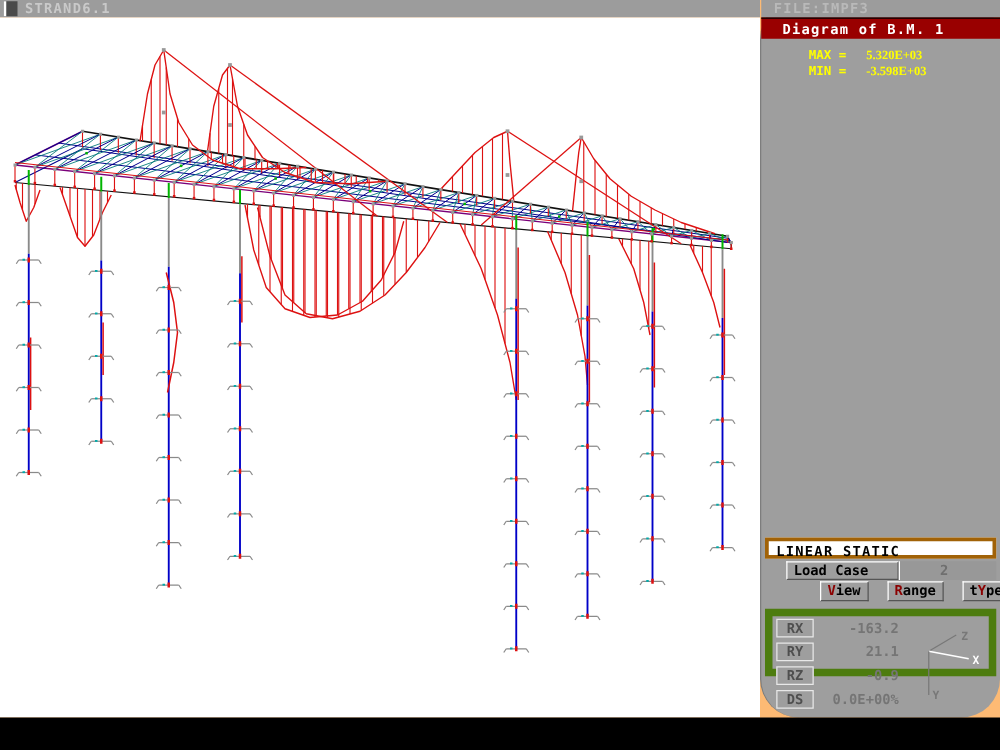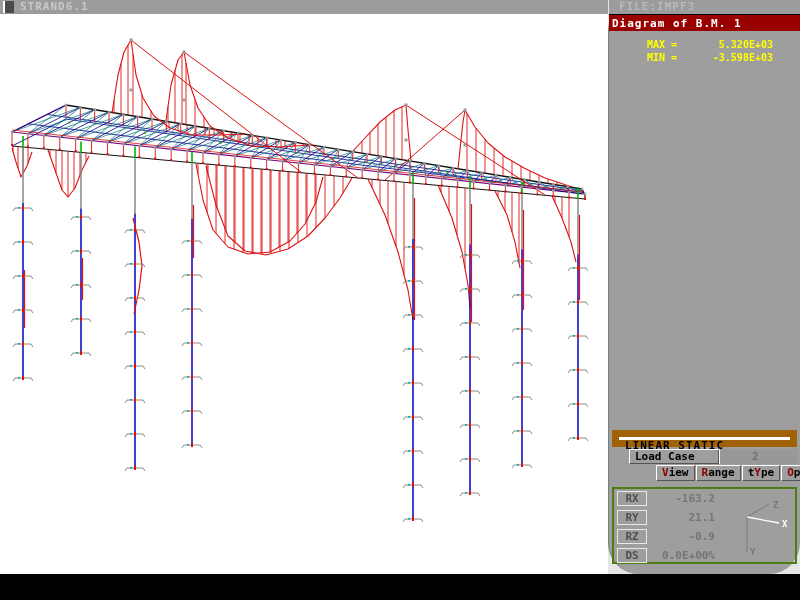--- a/index.html
+++ b/index.html
@@ -1,53 +1,53 @@
 <!DOCTYPE html>
 <html><head>
 <meta charset="utf-8">
 <style>
   html,body{margin:0;padding:0;background:#000;}
-  .screen{position:relative;width:800px;height:600px;background:#e5e5e5;overflow:hidden;
+  .screen{position:relative;width:800px;height:600px;background:#fdba74;overflow:hidden;
           font-family:"DejaVu Sans Mono",monospace;}
   
   .titlebar{position:absolute;left:0;top:0;width:608px;height:14px;background:#9c9c9c;
             display:flex;align-items:center;}
   .tb-icon{display:inline-block;width:9px;height:12px;background:#4a4a4a;margin-left:3px;
            border-left:2px solid #ffffff;}
   .tb-title{color:#c9c9c9;font-weight:bold;font-size:11px;letter-spacing:1px;margin-left:6px;line-height:14px;}
   
   .canvas{position:absolute;left:0;top:14px;width:608px;height:560px;background:#ffffff;}
   
   .panel{position:absolute;left:608px;top:0;width:192px;height:574px;background:#9e9e9e;
          border-left:1px solid #7d7d7d;box-sizing:border-box;border-radius:31px;}
   .filebar{position:absolute;left:0;top:0;right:0;height:14px;background:#9c9c9c;
            color:#b9b9b9;font-weight:bold;font-size:11px;letter-spacing:1px;line-height:14px;padding-left:10px;}
   .redhdr{position:absolute;left:0;top:14px;right:0;height:17px;background:#990000;color:#ffffff;
-          font-weight:bold;font-size:11px;letter-spacing:1px;line-height:17px;padding-left:3px;
+          font-weight:bold;font-size:11px;letter-spacing:1px;line-height:17px;padding-left:17px;
           border-top:1px solid #000;box-sizing:border-box;}
   .stats{position:absolute;left:18px;top:38px;right:4px;color:#ffff00;font-weight:bold;font-size:10px;}
   .stat-row{display:flex;line-height:13px;}
   .stat-label{width:46px;padding-left:20px;}
-  .stat-value{width:80px;text-align:right;}
+  .stat-value{width:80px;font-family:Liberation Serif, serif;}
   .linstat{position:absolute;left:3px;right:3px;top:430px;height:17px;background:#ffffff;color:#000;
            font-weight:bold;font-size:11px;line-height:17px;padding-left:6px;letter-spacing:1px;
-           border:7px solid #a16207;box-sizing:border-box;}
+           border:3px solid #a16207;box-sizing:border-box;}
   .lcrow{position:absolute;left:20px;right:3px;top:449px;height:15px;display:flex;}
   .btn{background:#9e9e9e;border-top:1px solid #ffffff;border-left:1px solid #ffffff;
        border-right:1px solid #555;border-bottom:1px solid #555;color:#000;font-weight:bold;
        font-size:11px;line-height:13px;padding:0 5px;box-sizing:border-box;cursor:default;
        font-family:"DejaVu Sans Mono",monospace;}
   .lc-btn{width:90px;}
   .lc-val{flex:1;border-left:1px solid #ffffff;color:#6f6f6f;font-weight:bold;font-size:11px;
           line-height:15px;padding-left:32px;background:#989898;box-sizing:border-box;}
-  .menurow{position:absolute;left:3px;right:3px;top:465px;height:16px;display:flex;gap:1px;padding-left:44px;}
+  .menurow{position:absolute;left:3px;right:3px;top:465px;height:16px;display:flex;gap:15px;padding-left:44px;}
   .menurow .btn{height:16px;}
   .m1{width:45px;} .m2{width:53px;} .m3{width:46px;} .m4{flex:1;}
   .accel{color:#8b0000;}
-  .statusbox{position:absolute;left:3px;right:3px;top:487px;height:77px;border:2px solid #4d7c0f;
+  .statusbox{position:absolute;left:3px;right:3px;top:487px;height:54px;border:6px solid #4d7c0f;
              box-sizing:border-box;}
   .st-row{display:flex;height:19px;align-items:center;margin-left:3px;margin-top:0px;}
   .st-label{width:30px;height:15px;border:1px solid #e8e8e8;background:#9e9e9e;color:#4f4f4f;
             font-weight:bold;font-size:11px;line-height:14px;text-align:center;box-sizing:border-box;}
   .st-value{width:68px;text-align:right;color:#757575;font-weight:bold;font-size:11px;}
   .axes{position:absolute;right:6px;top:6px;}
   .bottombar{position:absolute;left:0;top:574px;width:800px;height:26px;background:#000000;}
 </style>
 </head>
 <body>

